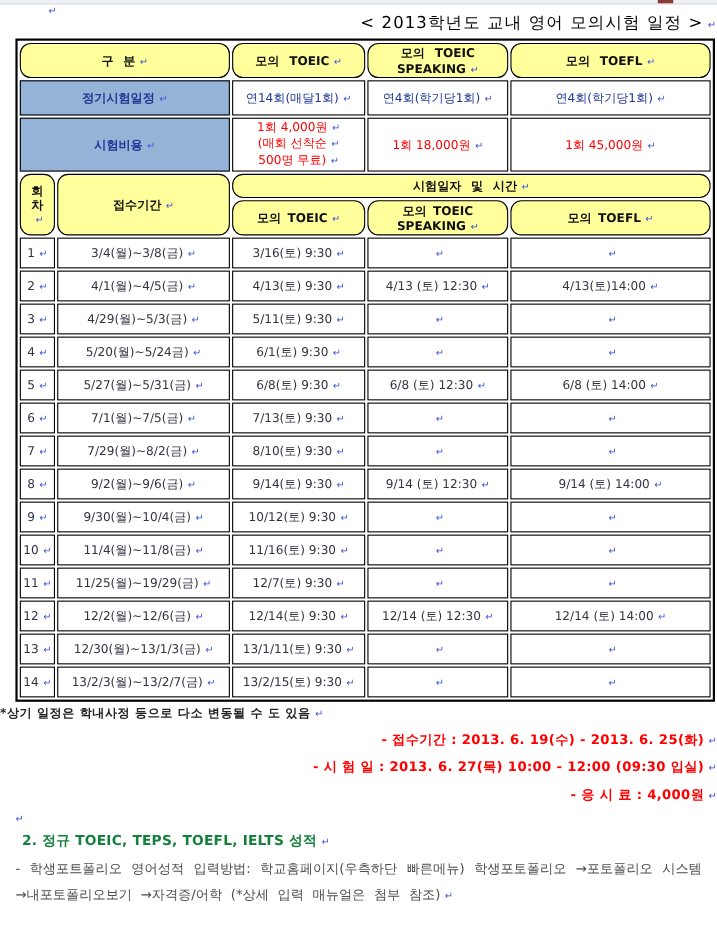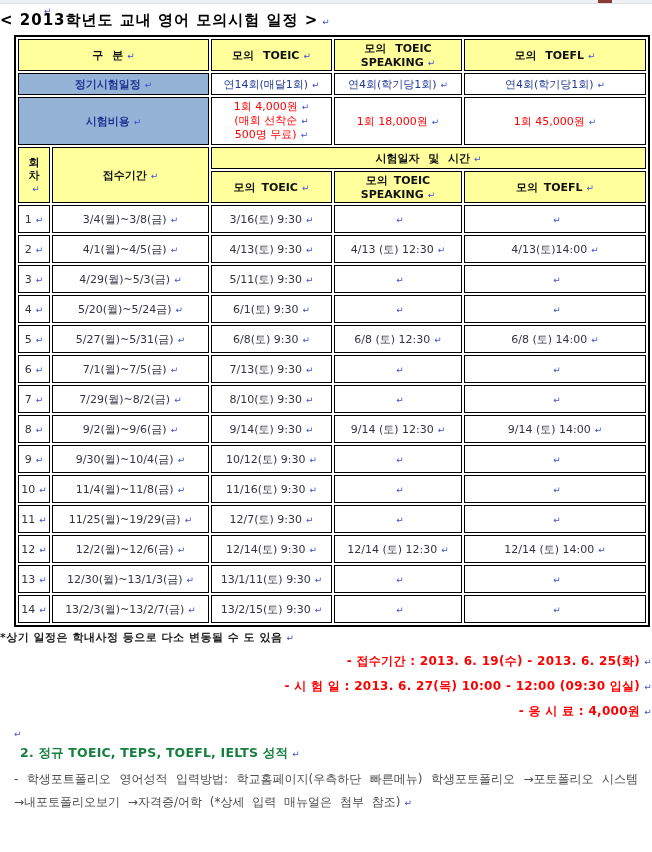--- a/index.html
+++ b/index.html
@@ -17,42 +17,42 @@
     width:652px;height:852px;background:#ffffff;position:relative;
     font-family:"DejaVu Sans","Liberation Sans",sans-serif;
     color:var(--ink);overflow:hidden;
   }
   
   .top-strip{height:4px;background:#eef0f4;border-bottom:1px solid #d9dde4;position:relative;}
   .top-strip .ruler-mark{position:absolute;top:0;left:598px;width:14px;height:3px;background:#8b3a3a;}
   .stray-pm{position:absolute;top:5px;left:44px;font-size:10px;color:var(--mark);}
 
   .doc-title{
-    text-align:left;font-size:15px;font-weight:bold;letter-spacing:1px;
+    text-align:right;font-size:15px;font-weight:normal;letter-spacing:1px;
     margin:7px 0 5px 0;color:#000;
   }
   .doc-title .pm::after{font-weight:normal;}
 
   table.sched{
     margin-left:14px;width:634px;table-layout:fixed;
     border-collapse:separate;border-spacing:2px;
     border:2px solid #000;background:#fff;
   }
   table.sched td,table.sched th{
     border:1px solid #000;text-align:center;vertical-align:middle;
     font-size:11px;padding:1px 2px;color:var(--cell-ink);font-weight:normal;
     overflow:hidden;
   }
   table.sched th{font-weight:bold;color:#111;word-spacing:5px;}
-  .bg-yellow{background:var(--yellow);}
+  .bg-yellow{background:var(--yellow);border-radius:10px;}
   .bg-blue{background:var(--blue);}
   .txt-blue{color:var(--navy) !important;}
   .txt-red{color:var(--red) !important;font-weight:bold;}
   .rh-hdr{height:30px;}
-  .rh-sched{height:22px;}
+  .rh-sched{height:32px;}
   .rh-fee{height:48px;}
   .rh-mid{height:22px;padding-left:20px;}
   .rh-sub{height:30px;}
   .rh-data{height:28px;}
   .round-wrap{display:inline-block;width:14px;word-break:break-all;line-height:13px;}
 
   .pm::after{
     content:"\21B5";color:var(--mark);font-size:9px;margin-left:4px;font-weight:normal;
   }
   .pm-only::after{content:"\21B5";color:var(--mark);font-size:9px;font-weight:normal;}

